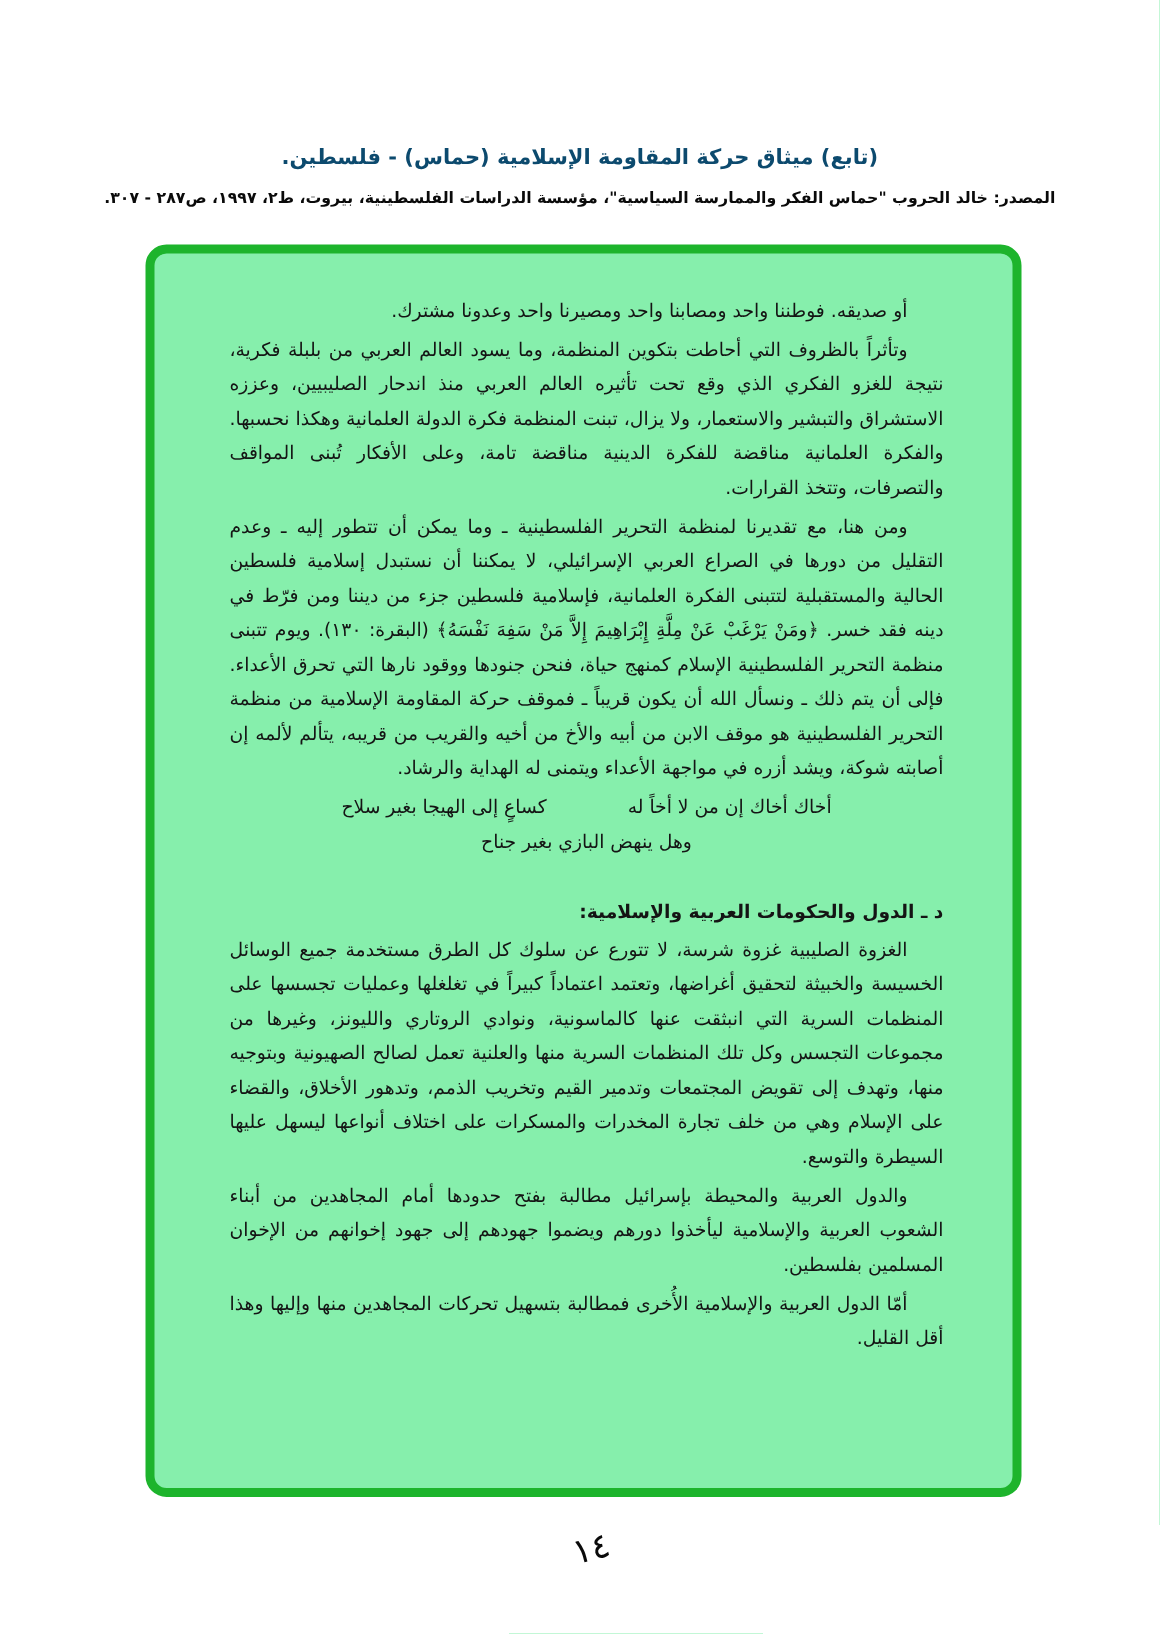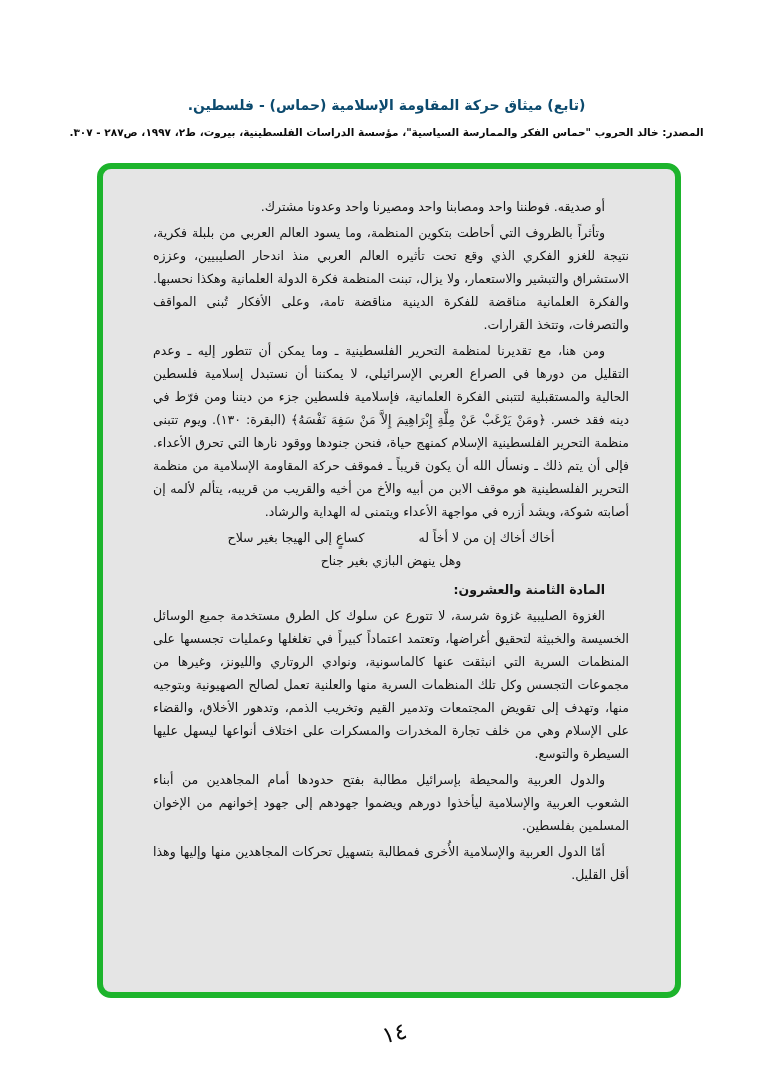--- a/index.html
+++ b/index.html
@@ -22,21 +22,21 @@
     position:absolute;top:126px;left:56px;right:56px;
     direction:rtl;text-align:center;white-space:nowrap;
     font-weight:bold;font-size:10.5px;color:#0a0a0a;
   }
   .green-box{
     position:absolute;left:97px;top:163px;
     width:584px;height:835px;
     box-sizing:border-box;
     border:6px solid #1db42c;
     border-radius:14px;
-    background:#e5e5e5;
+    background:#86efac;
   }
   .text-area{
     box-sizing:border-box;
     width:100%;height:100%;
     padding:26px 46px 8px 50px;
     direction:rtl;
     text-align:justify;
     font-size:12.5px;
     line-height:23px;
     overflow:hidden;
@@ -82,22 +82,22 @@
       <div class="poetry">
         <div class="poetry-row">
           <span class="hemi">أخاك أخاك إن من لا أخاً له</span>
           <span class="hemi">كساعٍ إلى الهيجا بغير سلاح</span>
         </div>
         <div class="poetry-row">
           <span class="hemi">وهل ينهض البازي بغير جناح</span>
         </div>
       </div>
 
+      <div class="section-heading">د ـ الدول والحكومات العربية والإسلامية:</div>
 
-      <div class="article-heading">المادة الثامنة والعشرون:</div>
 
       <div class="para">الغزوة الصليبية غزوة شرسة، لا تتورع عن سلوك كل الطرق مستخدمة جميع الوسائل الخسيسة والخبيثة لتحقيق أغراضها، وتعتمد اعتماداً كبيراً في تغلغلها وعمليات تجسسها على المنظمات السرية التي انبثقت عنها كالماسونية، ونوادي الروتاري والليونز، وغيرها من مجموعات التجسس وكل تلك المنظمات السرية منها والعلنية تعمل لصالح الصهيونية وبتوجيه منها، وتهدف إلى تقويض المجتمعات وتدمير القيم وتخريب الذمم، وتدهور الأخلاق، والقضاء على الإسلام وهي من خلف تجارة المخدرات والمسكرات على اختلاف أنواعها ليسهل عليها السيطرة والتوسع.</div>
 
       <div class="para">والدول العربية والمحيطة بإسرائيل مطالبة بفتح حدودها أمام المجاهدين من أبناء الشعوب العربية والإسلامية ليأخذوا دورهم ويضموا جهودهم إلى جهود إخوانهم من الإخوان المسلمين بفلسطين.</div>
 
       <div class="para">أمّا الدول العربية والإسلامية الأُخرى فمطالبة بتسهيل تحركات المجاهدين منها وإليها وهذا أقل القليل.</div>
 
 
     </div>
   </div>

